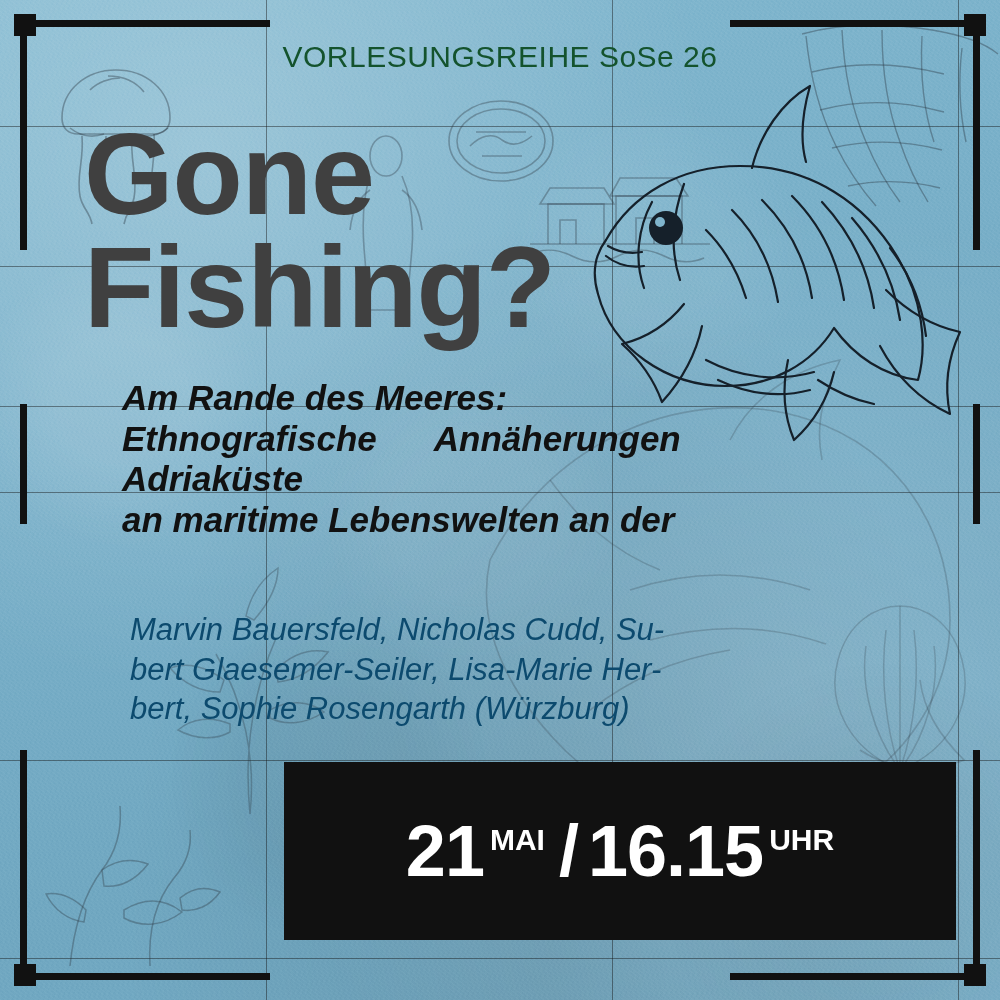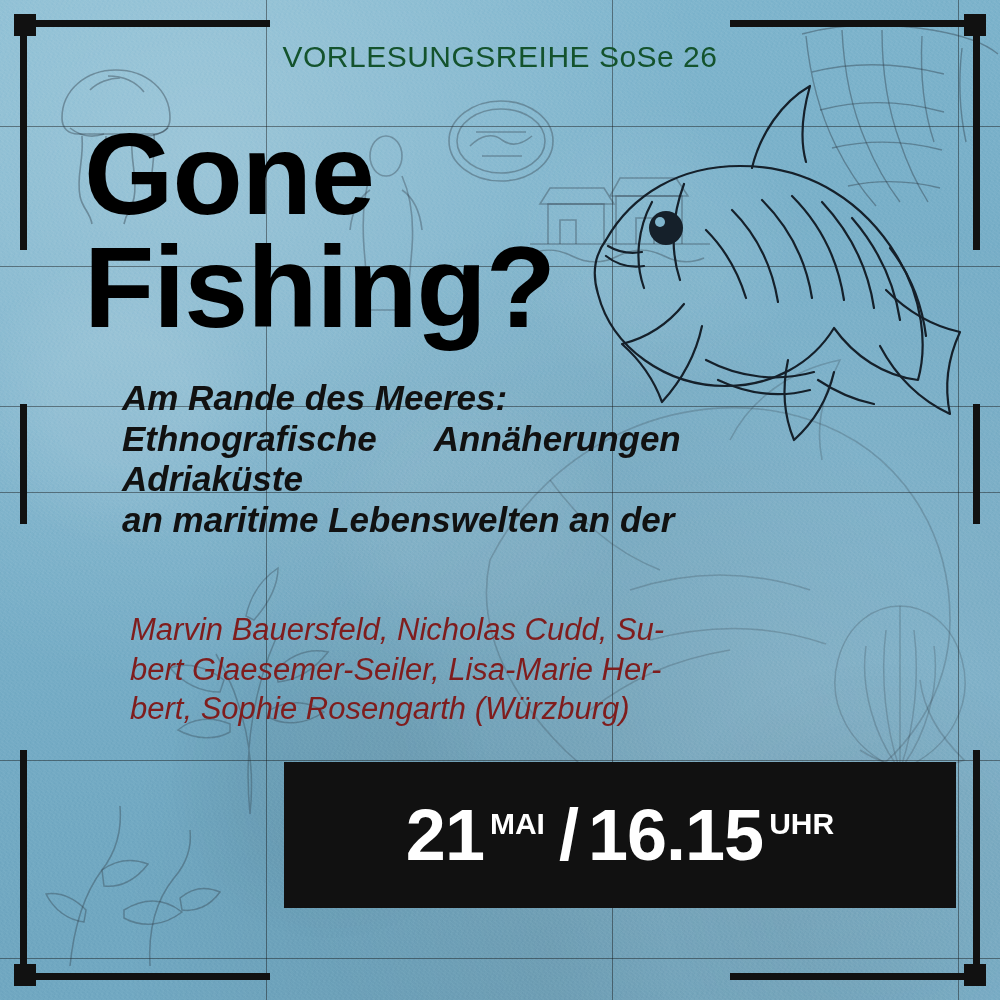--- a/index.html
+++ b/index.html
@@ -94,21 +94,21 @@
     color: #14532d;
     font-weight: 400;
   }
   .title {
     position: absolute;
     left: 84px;
     top: 118px;
     font-size: 115px;
     line-height: .98;
     font-weight: 700;
-    color: #000000;
+    color: #404040;
     letter-spacing: -1px;
   }
   .title .l2 { display: block; }
 
   .subtitle {
     position: absolute;
     left: 122px;
     top: 378px;
     width: 730px;
     font-size: 35px;
@@ -120,30 +120,30 @@
   .subtitle .ln { display: block; white-space: pre; }
 
   .speakers {
     position: absolute;
     left: 130px;
     top: 610px;
     width: 740px;
     font-size: 31px;
     line-height: 1.28;
     font-style: italic;
-    color: #7f1d1d;
+    color: #0c4a6e;
   }
   .speakers .ln { display: block; }
 
   .datebar {
     position: absolute;
     left: 284px;
     top: 762px;
     width: 672px;
-    height: 146px;
+    height: 178px;
     background: #111;
     display: flex;
     align-items: center;
     justify-content: center;
   }
   .datebar .dt {
     color: #fff;
     font-weight: 700;
     font-size: 72px;
     letter-spacing: -1px;

